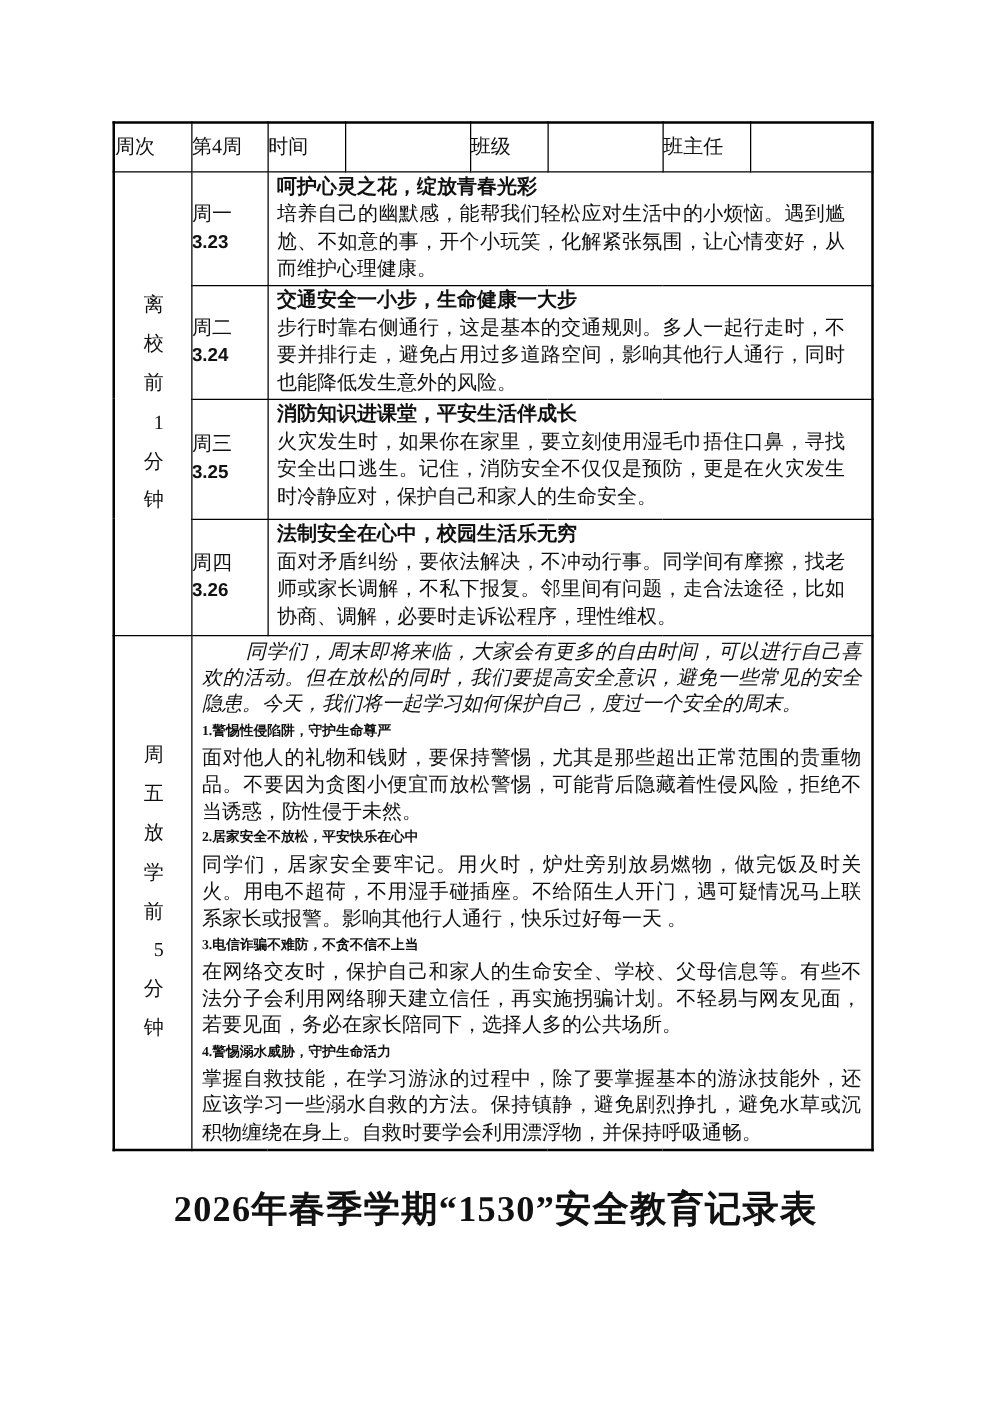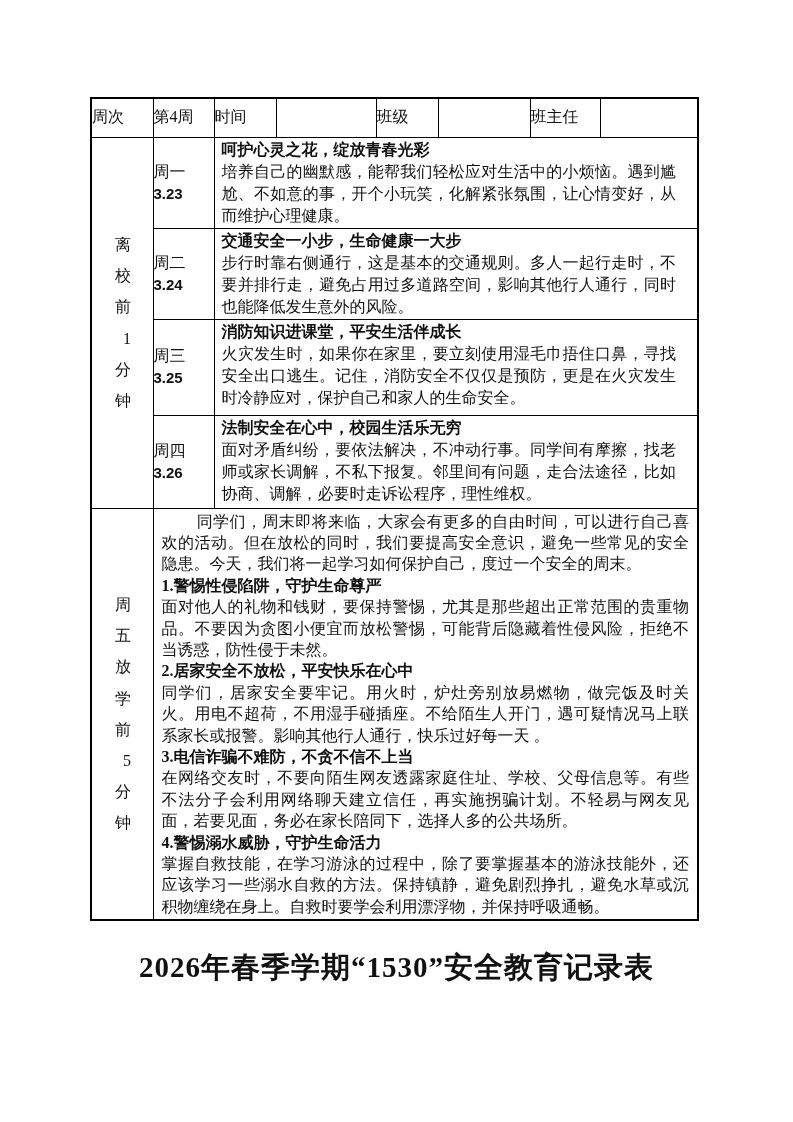--- a/index.html
+++ b/index.html
@@ -27,22 +27,22 @@
     width:1.1em;margin:16px auto;word-break:break-all;
     text-align:right;font-size:16px;line-height:1.95;
   }
   td.day{}
   .day-name{font-size:16px;line-height:22px;}
   .day-date{font-family:"Liberation Sans","DejaVu Sans",sans-serif;font-weight:bold;font-size:15px;line-height:22px;}
   td.lesson{vertical-align:top;padding:1px 21px 1px 7px;}
   .lesson-title{font-weight:bold;font-size:16px;line-height:22px;}
   .lesson-body{font-size:16px;line-height:22px;text-align:justify;}
   td.friday-cell{vertical-align:top;padding:2px 8px 2px 8px;}
-  .fri-intro{margin:0;text-indent:2.2em;font-size:16px;line-height:21.4px;text-align:justify;}
-  .fri-sec-title{font-weight:bold;font-size:16px;line-height:21.4px;}
+  .fri-intro{margin:0;text-indent:2.2em;font-size:16px;line-height:21.4px;text-align:justify;font-style:italic;}
+  .fri-sec-title{font-weight:bold;font-size:11px;line-height:21.4px;}
   .fri-sec-body{font-size:16px;line-height:21.4px;text-align:justify;}
   .doc-title{
     position:absolute;left:0;top:948px;width:100%;
     text-align:center;font-weight:bold;font-size:29px;
     letter-spacing:1px;
   }
 </style>
 </head>
 <body>
 
@@ -121,21 +121,21 @@
     <td class="side">
       <div class="vtext">周五放学前5分钟</div>
     </td>
     <td class="friday-cell" colspan="7">
       <p class="fri-intro">同学们，周末即将来临，大家会有更多的自由时间，可以进行自己喜欢的活动。但在放松的同时，我们要提高安全意识，避免一些常见的安全隐患。今天，我们将一起学习如何保护自己，度过一个安全的周末。</p>
       <div class="fri-sec-title">1.警惕性侵陷阱，守护生命尊严</div>
       <div class="fri-sec-body">面对他人的礼物和钱财，要保持警惕，尤其是那些超出正常范围的贵重物品。不要因为贪图小便宜而放松警惕，可能背后隐藏着性侵风险，拒绝不当诱惑，防性侵于未然。</div>
       <div class="fri-sec-title">2.居家安全不放松，平安快乐在心中</div>
       <div class="fri-sec-body">同学们，居家安全要牢记。用火时，炉灶旁别放易燃物，做完饭及时关火。用电不超荷，不用湿手碰插座。不给陌生人开门，遇可疑情况马上联系家长或报警。影响其他行人通行，快乐过好每一天 。</div>
       <div class="fri-sec-title">3.电信诈骗不难防，不贪不信不上当</div>
-      <div class="fri-sec-body">在网络交友时，不要向陌生网友透露家庭住址、学校、父母信息等。有些不法分子会利用网络聊天建立信任，再实施拐骗计划。不轻易与网友见面，若要见面，务必在家长陪同下，选择人多的公共场所。</div>
+      <div class="fri-sec-body">在网络交友时，保护自己和家人的生命安全、学校、父母信息等。有些不法分子会利用网络聊天建立信任，再实施拐骗计划。不轻易与网友见面，若要见面，务必在家长陪同下，选择人多的公共场所。</div>
       <div class="fri-sec-title">4.警惕溺水威胁，守护生命活力</div>
       <div class="fri-sec-body">掌握自救技能，在学习游泳的过程中，除了要掌握基本的游泳技能外，还应该学习一些溺水自救的方法。保持镇静，避免剧烈挣扎，避免水草或沉积物缠绕在身上。自救时要学会利用漂浮物，并保持呼吸通畅。</div>
     </td>
   </tr>
 </tbody>
   </table>
 
 <div class="doc-title">2026年春季学期“1530”安全教育记录表</div>
 
 </body></html>

